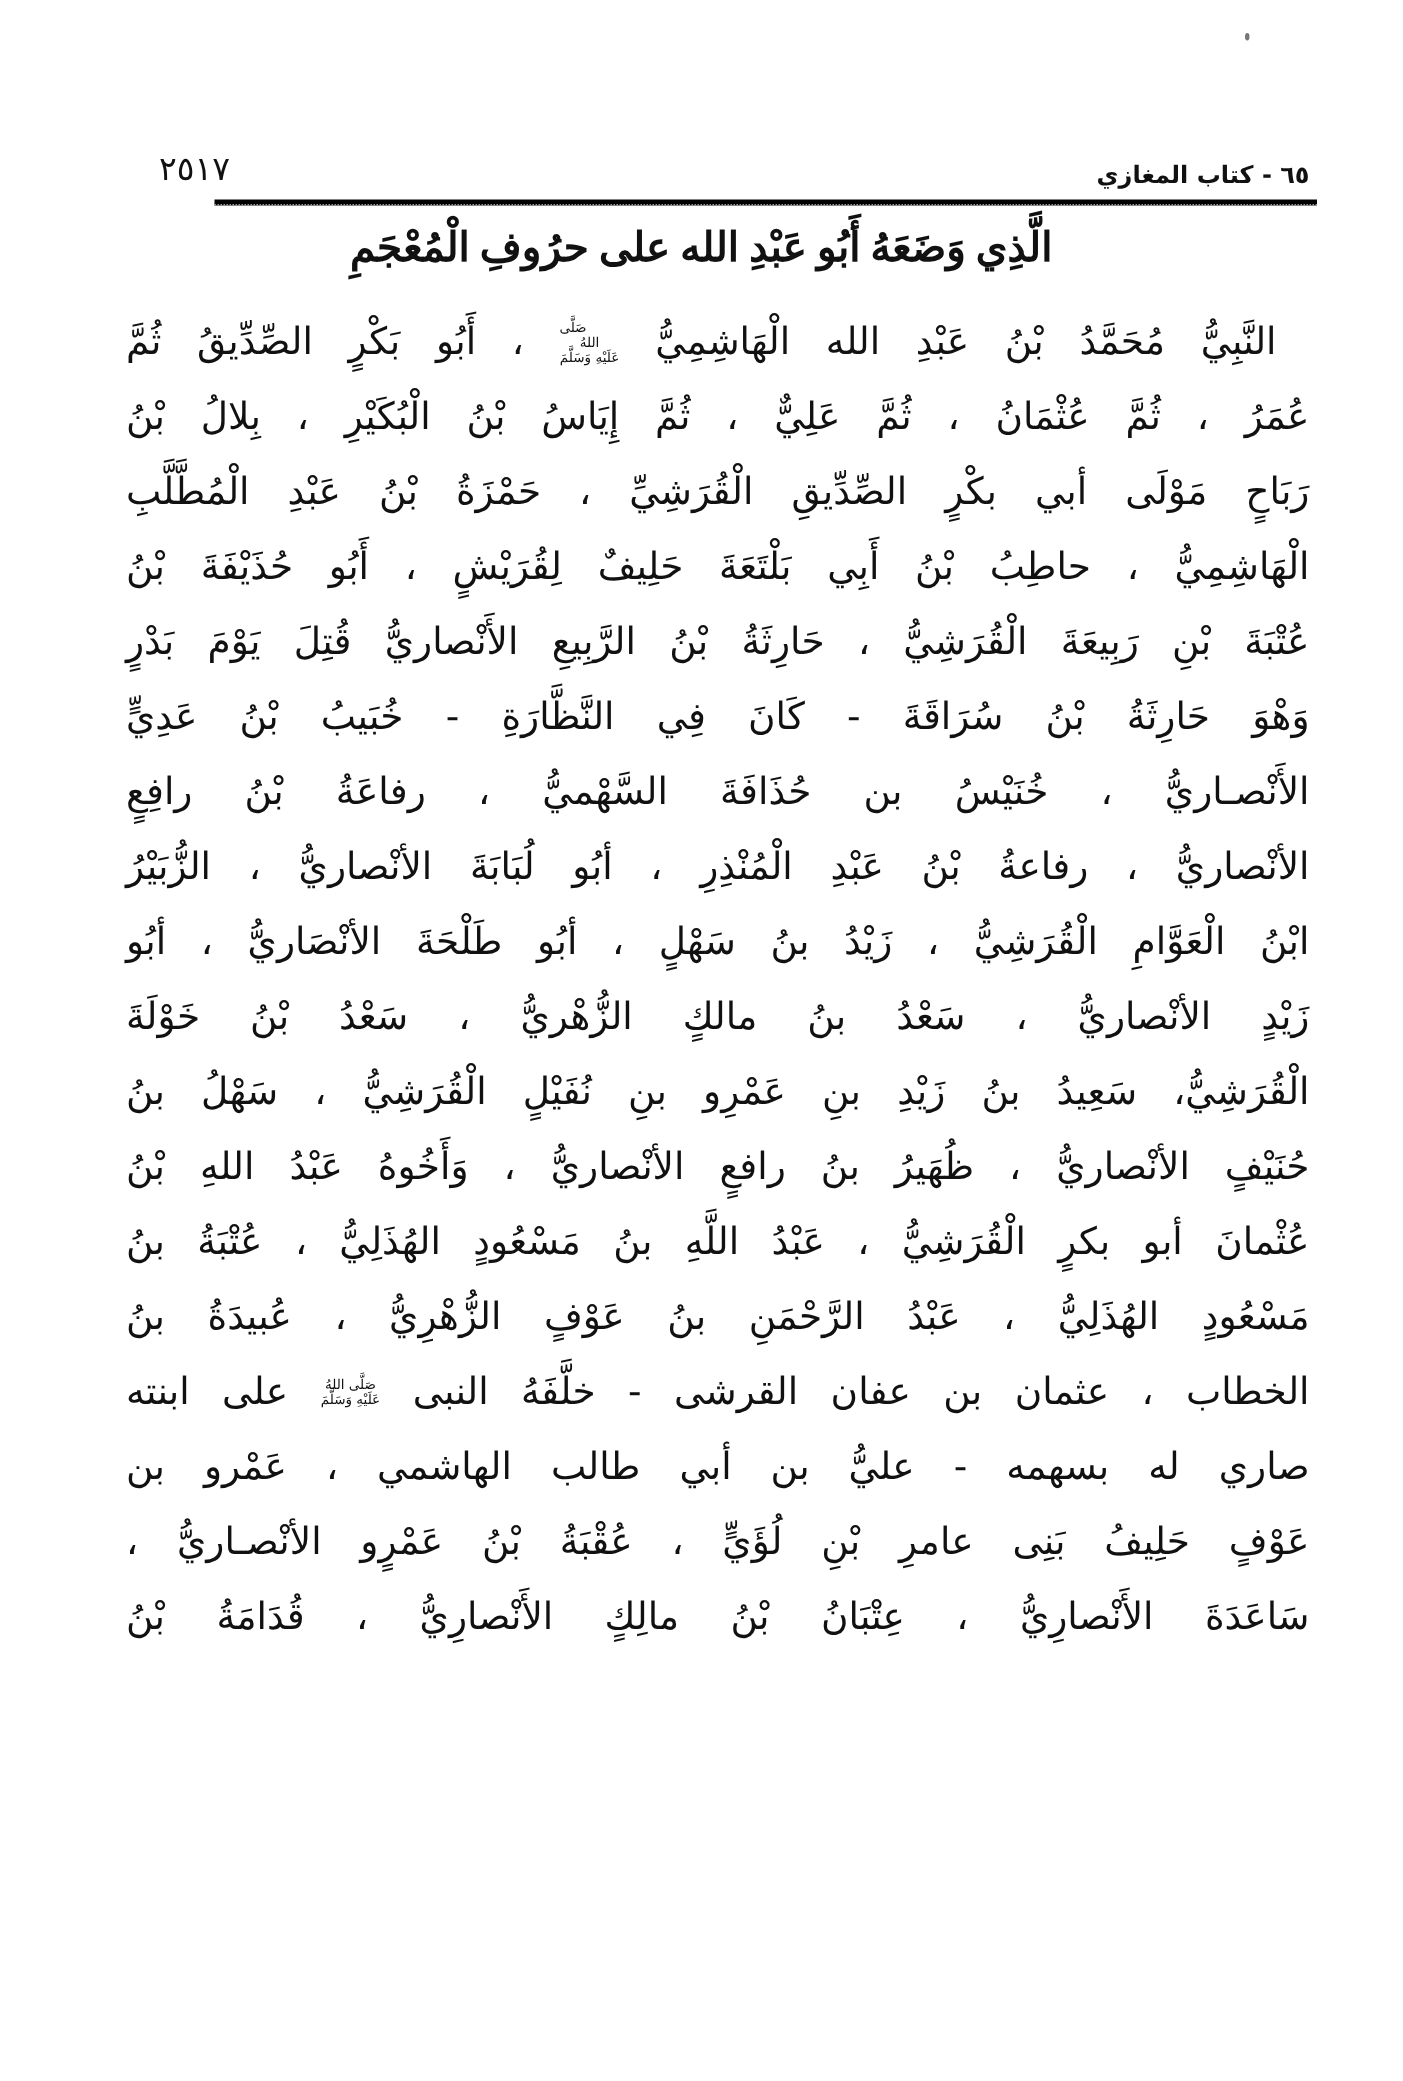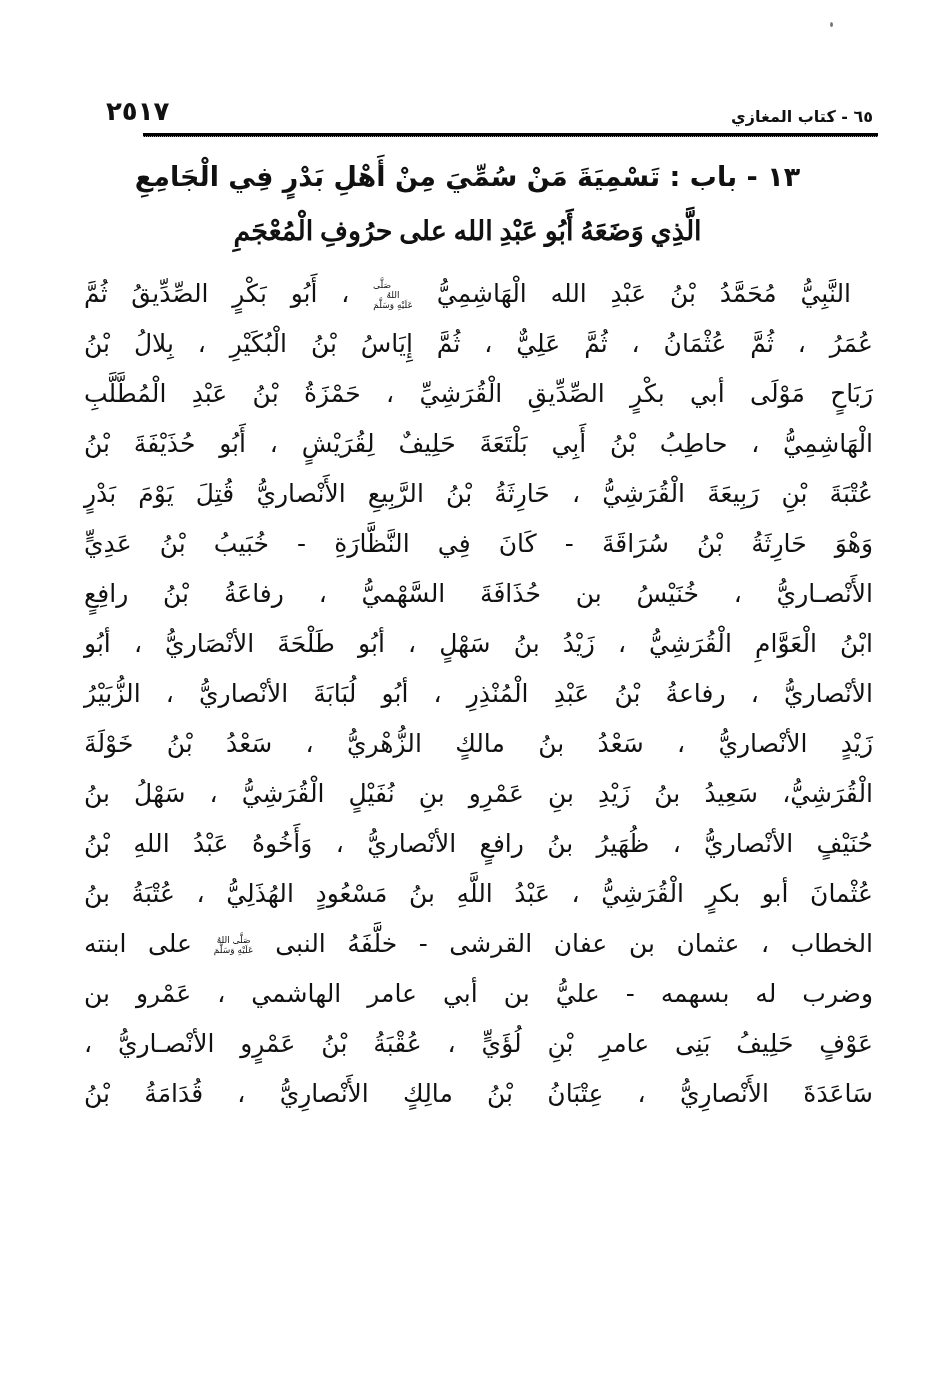--- a/index.html
+++ b/index.html
@@ -27,22 +27,22 @@
     justify-content: space-between;
     align-items: flex-end;
     height: 40px;
   }
   .book-header {
     font-size: 16px;
     font-weight: bold;
     letter-spacing: 0.5px;
   }
   .page-number {
-    font-size: 26px;
-    font-weight: bold;
+    font-size: 22px;
+    font-weight: normal;
     direction: ltr;
     letter-spacing: 3px;
   }
   .header-rule {
     margin: 7px 57px 0 143px;
     height: 3px;
     background: #000;
     border-bottom: 1px dotted #999;
   }
   
@@ -102,35 +102,35 @@
 <div class="page">
   <div class="speck"></div>
 
   <div class="header">
     <div class="book-header">٦٥ - كتاب المغازي</div>
     <div class="page-number">٢٥١٧</div>
   </div>
 
   <div class="header-rule"></div>
 
-  <div class="title title-1">١٣ - باب : تَسْمِيَةَ مَنْ سُمِّيَ مِنْ أَهْلِ بَدْرٍ فِي الْجَامِعِ</div>
   <div class="title title-2">الَّذِي وَضَعَهُ أَبُو عَبْدِ الله على حرُوفِ الْمُعْجَمِ</div>
 
   <div class="body-text">
     <div class="line first">النَّبِيُّ مُحَمَّدُ بْنُ عَبْدِ الله الْهَاشِمِيُّ <span class="seal">صَلَّى اللهُ<br>عَلَيْهِ وَسَلَّمَ</span> ، أَبُو بَكْرٍ الصِّدِّيقُ ثُمَّ</div>
     <div class="line">عُمَرُ ، ثُمَّ عُثْمَانُ ، ثُمَّ عَلِيٌّ ، ثُمَّ إِيَاسُ بْنُ الْبُكَيْرِ ، بِلالُ بْنُ</div>
     <div class="line">رَبَاحٍ مَوْلَى أبي بكْرٍ الصِّدِّيقِ الْقُرَشِيِّ ، حَمْزَةُ بْنُ عَبْدِ الْمُطَّلَّبِ</div>
     <div class="line">الْهَاشِمِيُّ ، حاطِبُ بْنُ أَبِي بَلْتَعَةَ حَلِيفٌ لِقُرَيْشٍ ، أَبُو حُذَيْفَةَ بْنُ</div>
     <div class="line">عُتْبَةَ بْنِ رَبِيعَةَ الْقُرَشِيُّ ، حَارِثَةُ بْنُ الرَّبِيعِ الأَنْصاريُّ قُتِلَ يَوْمَ بَدْرٍ</div>
     <div class="line">وَهْوَ حَارِثَةُ بْنُ سُرَاقَةَ - كَانَ فِي النَّظَّارَةِ - خُبَيبُ بْنُ عَدِيٍّ</div>
     <div class="line">الأَنْصـاريُّ ، خُنَيْسُ بن حُذَافَةَ السَّهْميُّ ، رفاعَةُ بْنُ رافِعٍ</div>
+    <div class="line">الأنْصاريُّ ، رفاعةُ بْنُ عَبْدِ الْمُنْذِرِ ، أبُو لُبَابَةَ الأنْصاريُّ ، الزُّبَيْرُ</div>
     <div class="line">ابْنُ الْعَوَّامِ الْقُرَشِيُّ ، زَيْدُ بنُ سَهْلٍ ، أبُو طَلْحَةَ الأنْصَاريُّ ، أبُو</div>
-    <div class="line">الأنْصاريُّ ، رفاعةُ بْنُ عَبْدِ الْمُنْذِرِ ، أبُو لُبَابَةَ الأنْصاريُّ ، الزُّبَيْرُ</div>
     <div class="line">زَيْدٍ الأنْصاريُّ ، سَعْدُ بنُ مالكٍ الزُّهْريُّ ، سَعْدُ بْنُ خَوْلَةَ</div>
     <div class="line">الْقُرَشِيُّ، سَعِيدُ بنُ زَيْدِ بنِ عَمْرِو بنِ نُفَيْلٍ الْقُرَشِيُّ ، سَهْلُ بنُ</div>
     <div class="line">حُنَيْفٍ الأنْصاريُّ ، ظُهَيرُ بنُ رافعٍ الأنْصاريُّ ، وَأَخُوهُ عَبْدُ اللهِ بْنُ</div>
     <div class="line">عُثْمانَ أبو بكرٍ الْقُرَشِيُّ ، عَبْدُ اللَّهِ بنُ مَسْعُودٍ الهُذَلِيُّ ، عُتْبَةُ بنُ</div>
+    <div class="line">مَسْعُودٍ الهُذَلِيُّ ، عَبْدُ الرَّحْمَنِ بنُ عَوْفٍ الزُّهْرِيُّ ، عُبيدَةُ بنُ</div>
     <div class="line">الخطاب ، عثمان بن عفان القرشى - خلَّفَهُ النبى <span class="seal">صَلَّى اللهُ<br>عَلَيْهِ وَسَلَّمَ</span> على ابنته</div>
-    <div class="line">وضرب له بسهمه - عليُّ بن أبي عامر الهاشمي ، عَمْرو بن</div>
+    <div class="line">صاري له بسهمه - عليُّ بن أبي طالب الهاشمي ، عَمْرو بن</div>
     <div class="line">عَوْفٍ حَلِيفُ بَنِى عامرِ بْنِ لُؤَيٍّ ، عُقْبَةُ بْنُ عَمْرٍو الأنْصـاريُّ ،</div>
     <div class="line">سَاعَدَةَ الأَنْصارِيُّ ، عِتْبَانُ بْنُ مالِكٍ الأَنْصارِيُّ ، قُدَامَةُ بْنُ</div>
   </div>
 </div>
 
 </body></html>

